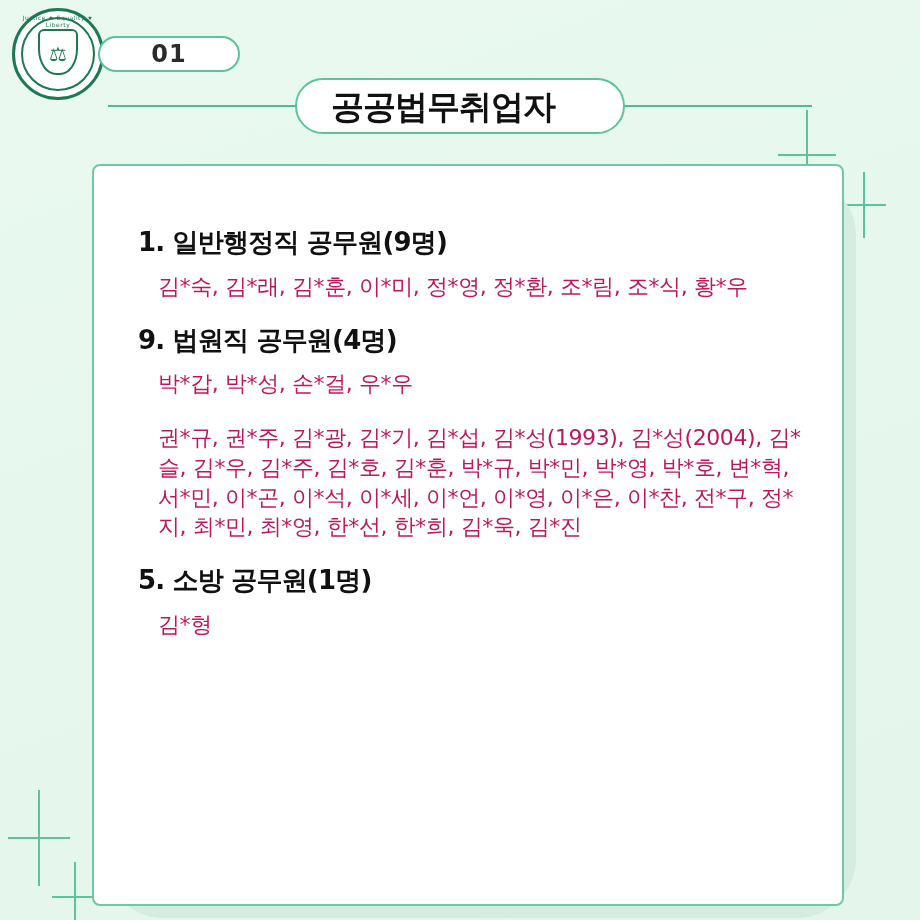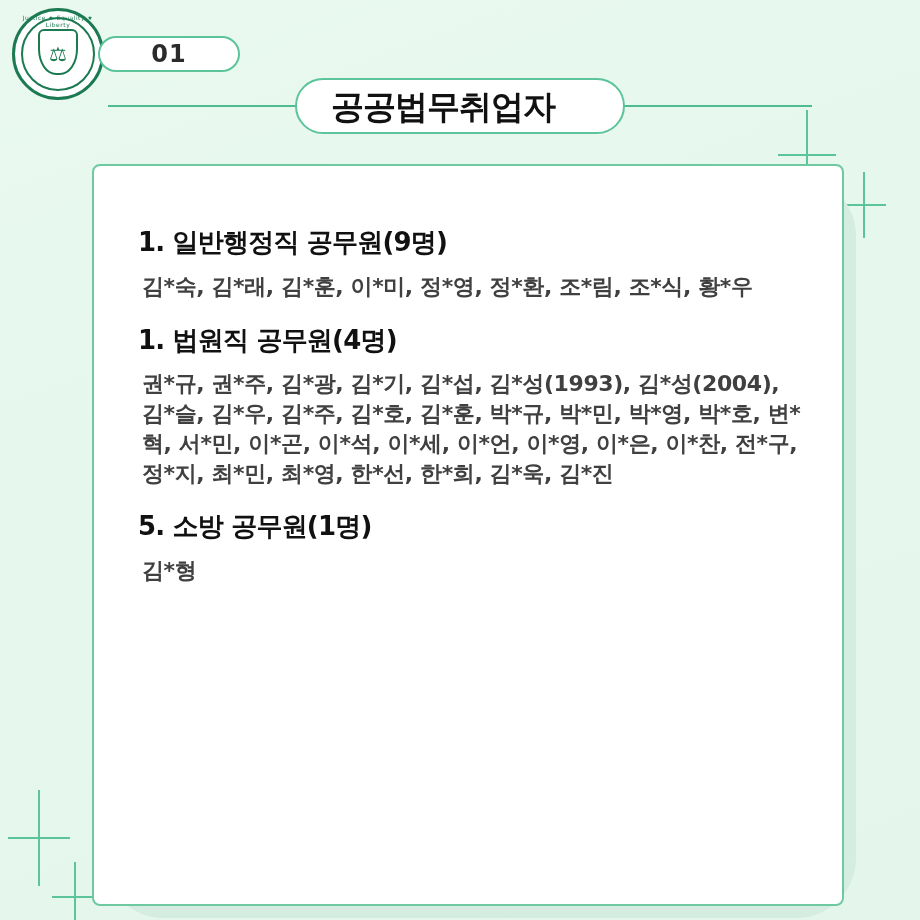--- a/index.html
+++ b/index.html
@@ -203,27 +203,26 @@
   .sect-heading {
     font-size: 26px;
     font-weight: 800;
     color: #111111;
     letter-spacing: -0.8px;
     margin: 0 0 14px 0;
     line-height: 1.15;
   }
   .sect-names {
     font-size: 22px;
-    color: #404040;
+    color: #be185d;
     line-height: 1.35;
     letter-spacing: -0.4px;
-    margin: 0 0 24px 4px;
+    margin: 0 0 24px 20px;
     max-width: 660px;
     word-break: keep-all;
-    font-weight: bold;
   }
 </style>
 </head>
 <body>
 
 <div class="page">
 
   <div class="sparkle s1">
       <span class="v"></span>
       <span class="h"></span>
@@ -262,21 +261,22 @@
 
   <div class="card-shadow"></div>
   <div class="card">
 
     <div class="sect">
       <div class="sect-heading">1. 일반행정직 공무원(9명)</div>
       <div class="sect-names">김*숙, 김*래, 김*훈, 이*미, 정*영, 정*환, 조*림, 조*식, 황*우</div>
     </div>
 
     <div class="sect">
-      <div class="sect-heading">1. 법원직 공무원(4명)</div>
+      <div class="sect-heading">9. 법원직 공무원(4명)</div>
+      <div class="sect-names">박*갑, 박*성, 손*걸, 우*우</div>
     </div>
 
     <div class="sect">
       <div class="sect-names">권*규, 권*주, 김*광, 김*기, 김*섭, 김*성(1993), 김*성(2004), 김*슬, 김*우, 김*주, 김*호, 김*훈, 박*규, 박*민, 박*영, 박*호, 변*혁, 서*민, 이*곤, 이*석, 이*세, 이*언, 이*영, 이*은, 이*찬, 전*구, 정*지, 최*민, 최*영, 한*선, 한*희, 김*욱, 김*진</div>
     </div>
 
     <div class="sect">
       <div class="sect-heading">5. 소방 공무원(1명)</div>
       <div class="sect-names">김*형</div>
     </div>

